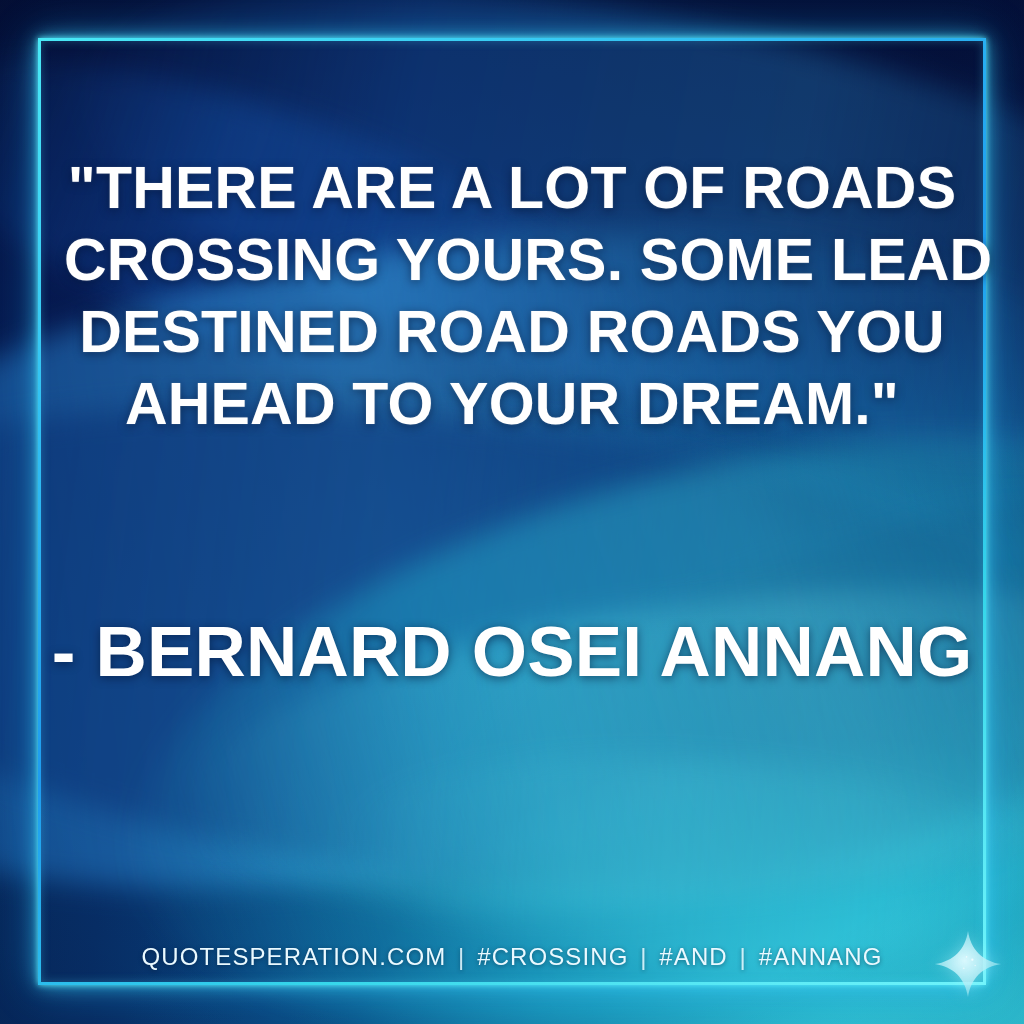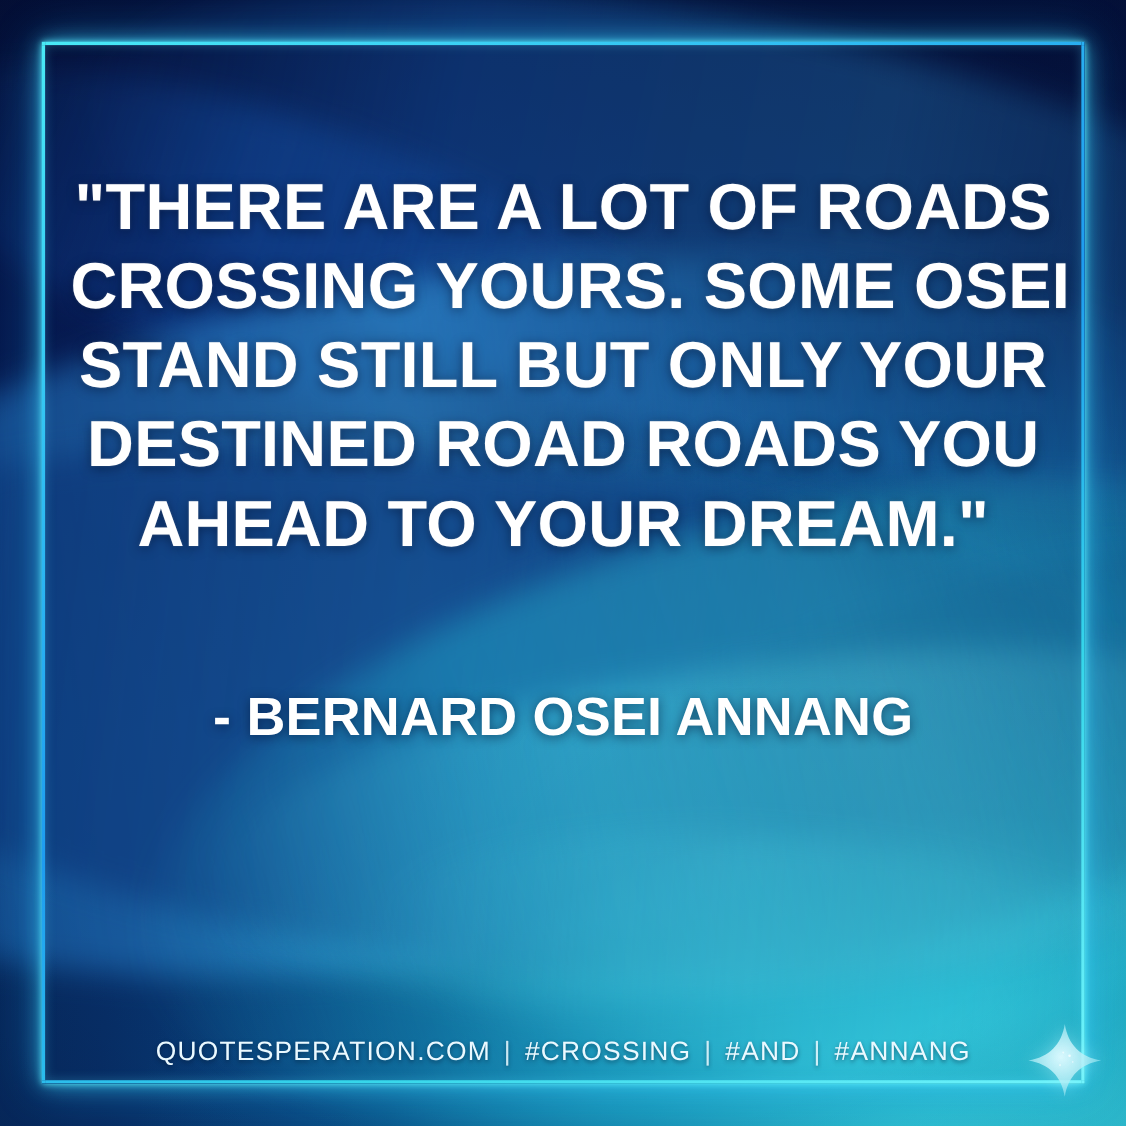--- a/index.html
+++ b/index.html
@@ -149,21 +149,21 @@
     white-space: nowrap;
   }
 
   .attribution {
     position: absolute;
     left: 0;
     right: 0;
     top: 616px;
     text-align: center;
     color: #ffffff;
-    font-size: 49px;
+    font-size: 71px;
     line-height: 72px;
     font-weight: bold;
     letter-spacing: 0.2px;
     text-shadow: 0 2px 10px rgba(2,14,46,0.55);
     white-space: nowrap;
   }
 
   .footer {
     position: absolute;
     left: 0;
@@ -207,22 +207,21 @@
   <div class="wave wave-h"></div>
   <div class="bg-bottomglow"></div>
   <div class="bg-vignette"></div>
 
   <div class="neon-frame"></div>
 
   <div class="content">
 
     <div class="quote-block">
       <span class="quote-line">"THERE ARE A LOT OF ROADS</span>
-      <span class="quote-line">CROSSING YOURS. SOME OSEI</span>
-      <span class="quote-line">STAND STILL BUT ONLY YOUR</span>
+      <span class="quote-line">CROSSING YOURS. SOME LEAD</span>
       <span class="quote-line">DESTINED ROAD ROADS YOU</span>
       <span class="quote-line">AHEAD TO YOUR DREAM."</span>
     </div>
 
     <div class="attribution">- BERNARD OSEI ANNANG</div>
 
     <div class="footer">
       <span>QUOTESPERATION.COM</span>
       <span class="sep">|</span>
       <span>#CROSSING</span>

